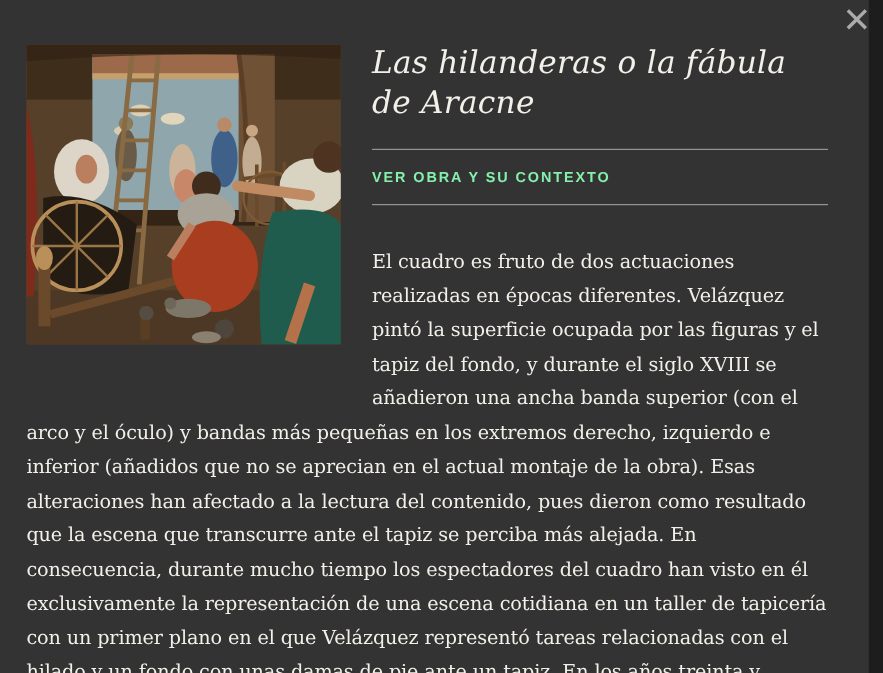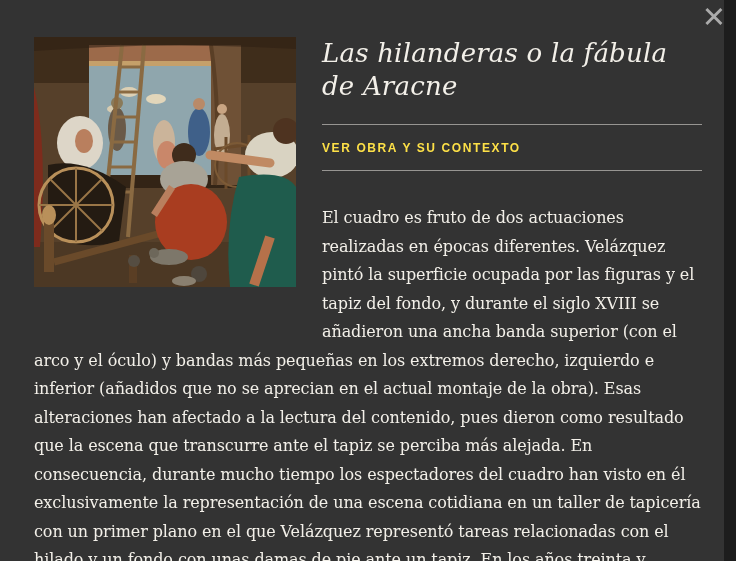--- a/index.html
+++ b/index.html
@@ -34,21 +34,21 @@
     line-height: 34px;
     text-align: center;
     cursor: pointer;
     padding: 0;
     z-index: 20;
     font-family: "DejaVu Sans", sans-serif;
   }
   .content {
     position: absolute;
     top: 0;
-    left: 12px;
+    left: 0;
     width: 724px;
     height: 561px;
     box-sizing: border-box;
     padding: 37px 34px 0 22px;
     overflow: hidden;
   }
   .thumb {
     float: left;
     width: 262px;
     height: 250px;
@@ -79,21 +79,21 @@
     border: none;
     border-top: 1px solid #979592;
     margin: 21px 0 0 0;
   }
   .context-link {
     display: block;
     font-family: "Liberation Sans", sans-serif;
     font-size: 12px;
     font-weight: bold;
     letter-spacing: 1.6px;
-    color: #fde047;
+    color: #86efac;
     text-decoration: none;
     padding: 16px 0 15px 0;
   }
   .body-text {
     font-size: 16px;
     line-height: 28.5px;
     color: #f3f0e9;
     margin: 33px 0 0 0;
     letter-spacing: -0.1px;
   }

